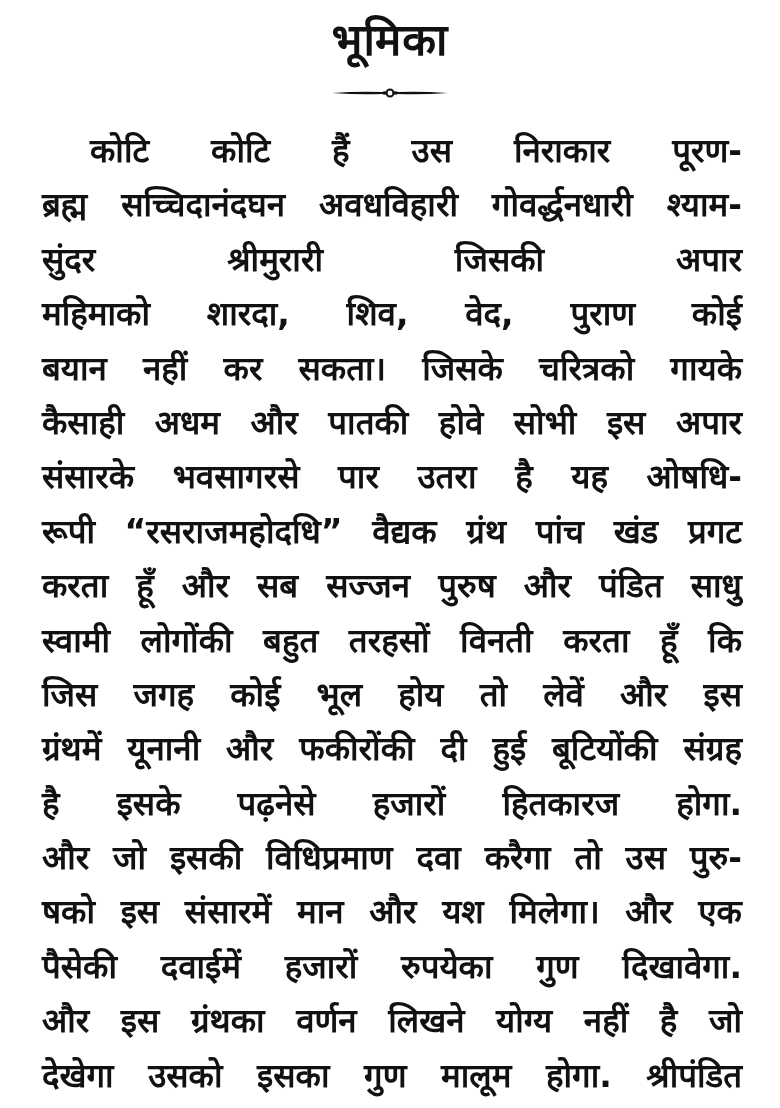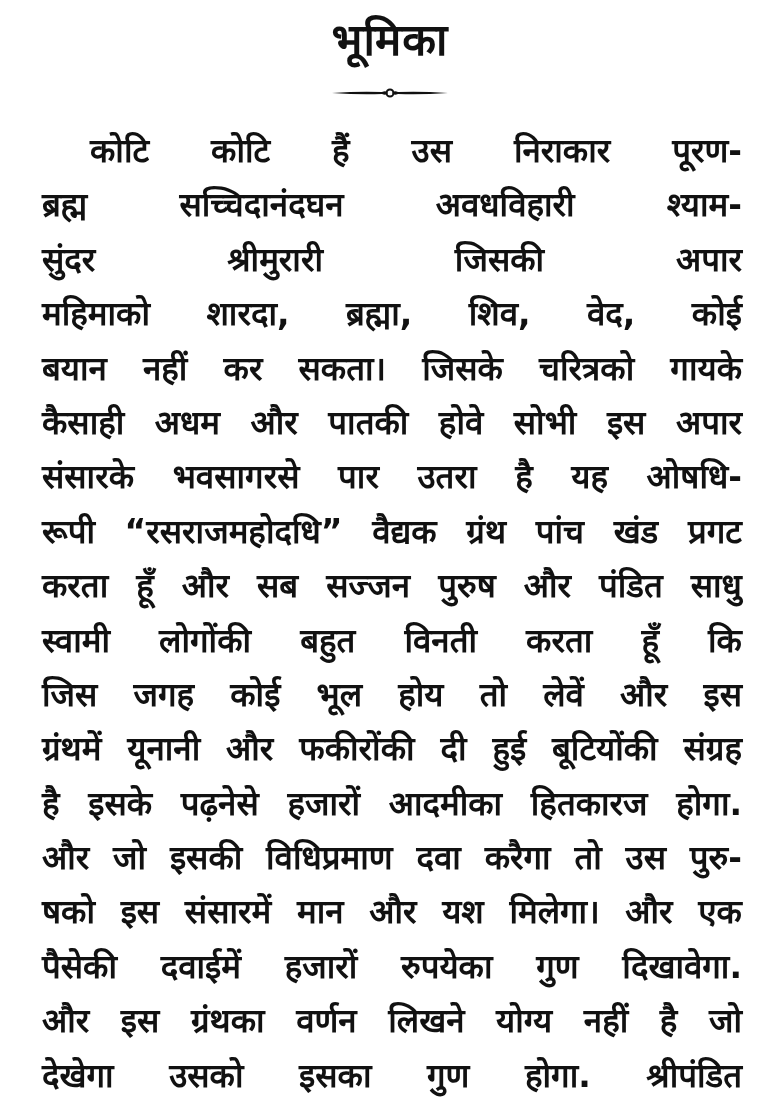--- a/index.html
+++ b/index.html
@@ -82,34 +82,35 @@
         <span class="w">कोटि</span>
         <span class="w">हैं</span>
         <span class="w">उस</span>
         <span class="w">निराकार</span>
         <span class="w">पूरण-</span>
       </div>
       <div class="line">
         <span class="w">ब्रह्म</span>
         <span class="w">सच्चिदानंदघन</span>
         <span class="w">अवधविहारी</span>
+        <span class="w">गोवर्द्धनधारी</span>
         <span class="w">श्याम-</span>
       </div>
       <div class="line">
         <span class="w">सुंदर</span>
         <span class="w">श्रीमुरारी</span>
         <span class="w">जिसकी</span>
         <span class="w">अपार</span>
       </div>
       <div class="line">
         <span class="w">महिमाको</span>
         <span class="w">शारदा,</span>
-        <span class="w">ब्रह्मा,</span>
         <span class="w">शिव,</span>
         <span class="w">वेद,</span>
+        <span class="w">पुराण</span>
         <span class="w">कोई</span>
       </div>
       <div class="line">
         <span class="w">बयान</span>
         <span class="w">नहीं</span>
         <span class="w">कर</span>
         <span class="w">सकता।</span>
         <span class="w">जिसके</span>
         <span class="w">चरित्रको</span>
         <span class="w">गायके</span>
@@ -150,20 +151,21 @@
         <span class="w">सज्जन</span>
         <span class="w">पुरुष</span>
         <span class="w">और</span>
         <span class="w">पंडित</span>
         <span class="w">साधु</span>
       </div>
       <div class="line">
         <span class="w">स्वामी</span>
         <span class="w">लोगोंकी</span>
         <span class="w">बहुत</span>
+        <span class="w">तरहसों</span>
         <span class="w">विनती</span>
         <span class="w">करता</span>
         <span class="w">हूँ</span>
         <span class="w">कि</span>
       </div>
       <div class="line">
         <span class="w">जिस</span>
         <span class="w">जगह</span>
         <span class="w">कोई</span>
         <span class="w">भूल</span>
@@ -181,21 +183,20 @@
         <span class="w">दी</span>
         <span class="w">हुई</span>
         <span class="w">बूटियोंकी</span>
         <span class="w">संग्रह</span>
       </div>
       <div class="line">
         <span class="w">है</span>
         <span class="w">इसके</span>
         <span class="w">पढ़नेसे</span>
         <span class="w">हजारों</span>
-        <span class="w">आदमीका</span>
         <span class="w">हितकारज</span>
         <span class="w">होगा.</span>
       </div>
       <div class="line">
         <span class="w">और</span>
         <span class="w">जो</span>
         <span class="w">इसकी</span>
         <span class="w">विधिप्रमाण</span>
         <span class="w">दवा</span>
         <span class="w">करैगा</span>
@@ -231,20 +232,21 @@
         <span class="w">योग्य</span>
         <span class="w">नहीं</span>
         <span class="w">है</span>
         <span class="w">जो</span>
       </div>
       <div class="line">
         <span class="w">देखेगा</span>
         <span class="w">उसको</span>
         <span class="w">इसका</span>
         <span class="w">गुण</span>
+        <span class="w">मालूम</span>
         <span class="w">होगा.</span>
         <span class="w">श्रीपंडित</span>
       </div>
       <div class="line">
         <span class="w">कामताप्रसाद</span>
         <span class="w">संतन</span>
         <span class="w">प्रतिपालक</span>
         <span class="w">और</span>
         <span class="w">सुकुल</span>
         <span class="w">भगवान-</span>

